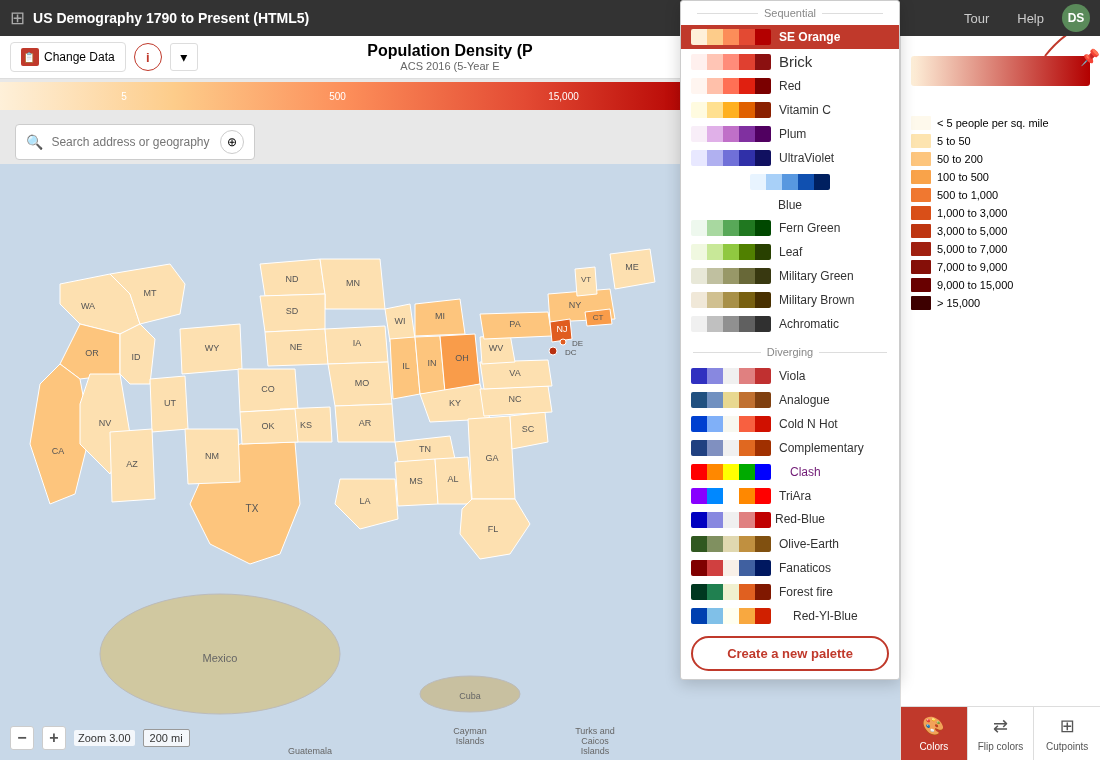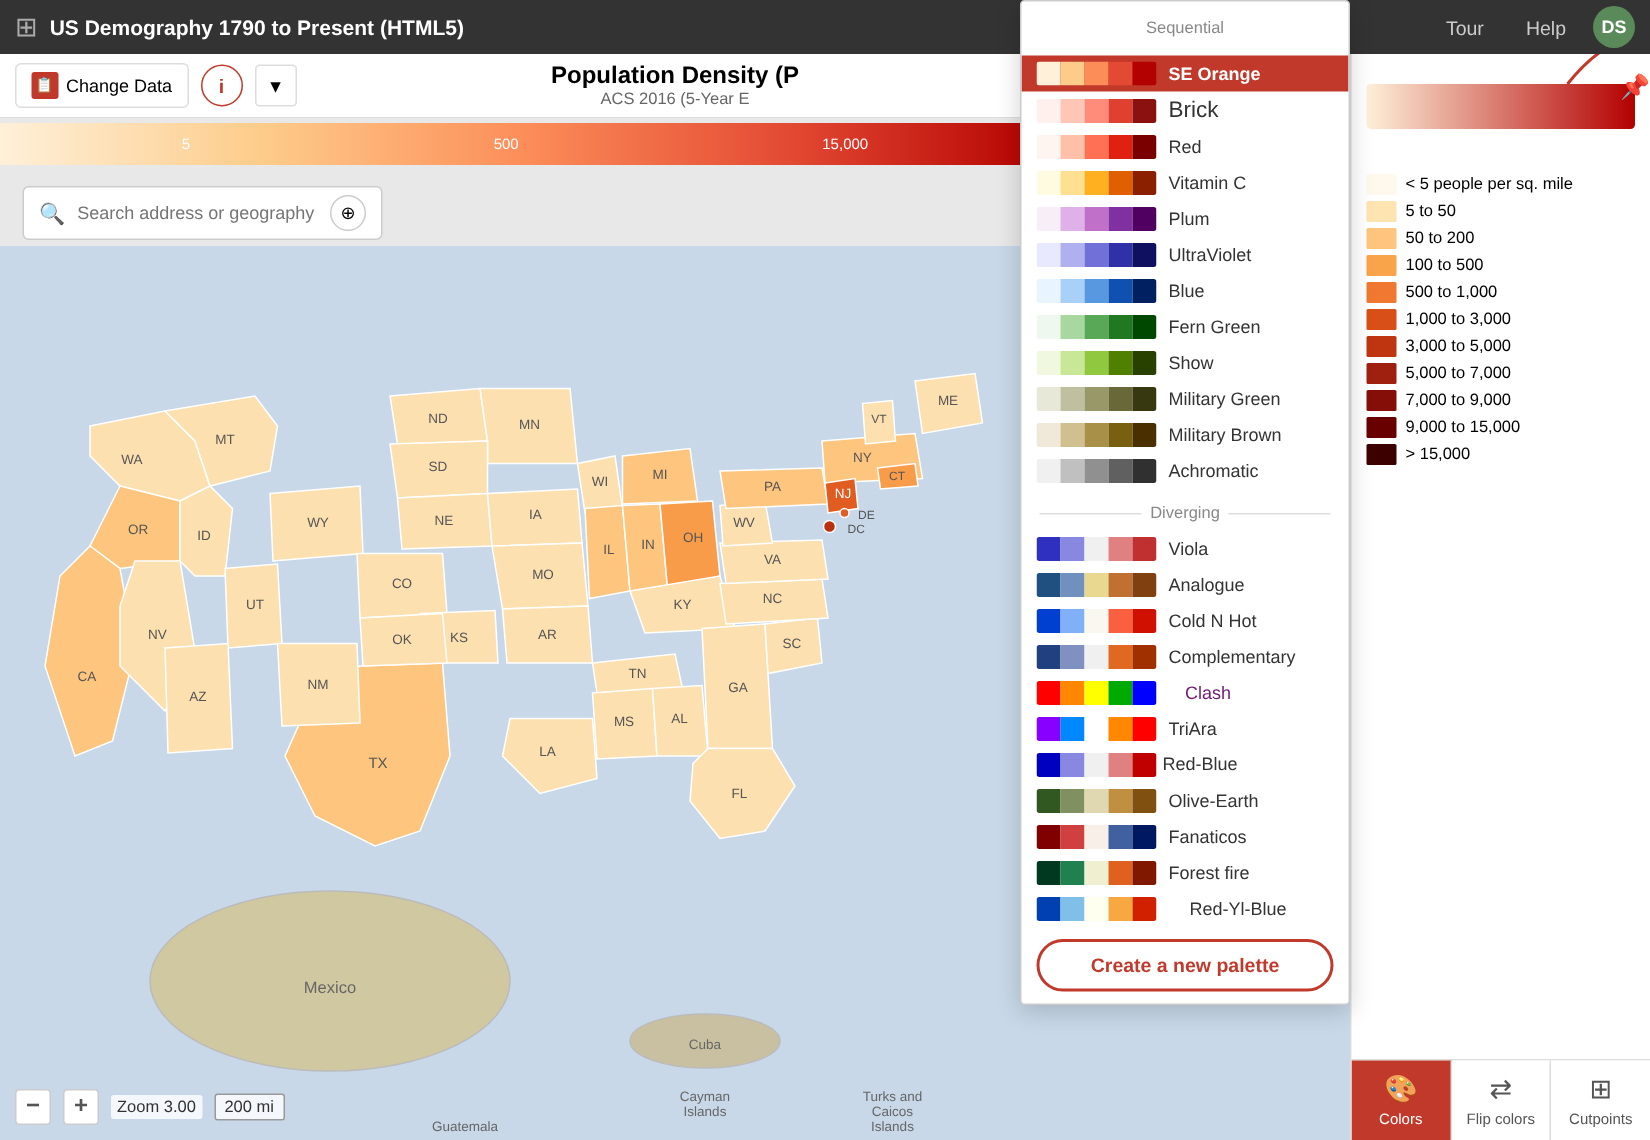--- a/index.html
+++ b/index.html
@@ -450,21 +450,21 @@
       </button>
       <button class="ctrl-btn" style="flex:1;display:flex;flex-direction:column;align-items:center;justify-content:center;padding:8px 4px;gap:4px;cursor:pointer;border:none;background:#fff;font-size:10px;color:#555;">
         <span style="font-size:18px;">⊞</span>
         <span>Cutpoints</span>
       </button>
     </div>
   </div>
 </div>
 
 <div id="dropdown-overlay">
-  <div style="padding:6px 16px;font-size:11px;color:#888;display:flex;align-items:center;gap:6px;flex-direction:column;">
+  <div style="padding:6px 16px;font-size:11px;color:#888;display:flex;align-items:center;gap:6px;">
     <span style="flex:1;height:1px;background:#ddd;display:inline-block;"></span>
     <span>Sequential</span>
     <span style="flex:1;height:1px;background:#ddd;display:inline-block;"></span>
   </div>
   <div id="sequential-items">
       <div style="display: flex; align-items: center; padding: 4px 10px; gap: 8px; cursor: pointer; background: rgb(192, 57, 43);">
         <div style="width: 80px; height: 16px; border-radius: 2px; display: flex; overflow: hidden; flex-shrink: 0;">
           <span style="flex: 1 1 0%; height: 100%; background: rgb(254, 240, 217);"></span>
           <span style="flex: 1 1 0%; height: 100%; background: rgb(253, 204, 138);"></span>
           <span style="flex: 1 1 0%; height: 100%; background: rgb(252, 141, 89);"></span>
@@ -516,21 +516,21 @@
       <div style="display: flex; align-items: center; padding: 4px 10px; gap: 8px; cursor: pointer;">
         <div style="width: 80px; height: 16px; border-radius: 2px; display: flex; overflow: hidden; flex-shrink: 0;">
           <span style="flex: 1 1 0%; height: 100%; background: rgb(232, 232, 255);"></span>
           <span style="flex: 1 1 0%; height: 100%; background: rgb(176, 176, 240);"></span>
           <span style="flex: 1 1 0%; height: 100%; background: rgb(112, 112, 216);"></span>
           <span style="flex: 1 1 0%; height: 100%; background: rgb(48, 48, 168);"></span>
           <span style="flex: 1 1 0%; height: 100%; background: rgb(16, 16, 96);"></span>
         </div>
         <span style="font-size: 12px; color: rgb(51, 51, 51);">UltraViolet</span>
       </div>
-      <div style="display: flex; align-items: center; padding: 4px 10px; gap: 8px; cursor: pointer;">
+      <div style="display: flex; align-items: center; padding: 4px 10px; gap: 8px; cursor: pointer; flex-direction: column;">
         <div style="width: 80px; height: 16px; border-radius: 2px; display: flex; overflow: hidden; flex-shrink: 0;">
           <span style="flex: 1 1 0%; height: 100%; background: rgb(232, 244, 255);"></span>
           <span style="flex: 1 1 0%; height: 100%; background: rgb(168, 208, 248);"></span>
           <span style="flex: 1 1 0%; height: 100%; background: rgb(88, 152, 224);"></span>
           <span style="flex: 1 1 0%; height: 100%; background: rgb(16, 80, 176);"></span>
           <span style="flex: 1 1 0%; height: 100%; background: rgb(0, 32, 96);"></span>
         </div>
         <span style="font-size: 12px; color: rgb(51, 51, 51);">Blue</span>
       </div>
       <div style="display: flex; align-items: center; padding: 4px 10px; gap: 8px; cursor: pointer;">
@@ -544,21 +544,21 @@
         <span style="font-size: 12px; color: rgb(51, 51, 51);">Fern Green</span>
       </div>
       <div style="display: flex; align-items: center; padding: 4px 10px; gap: 8px; cursor: pointer;">
         <div style="width: 80px; height: 16px; border-radius: 2px; display: flex; overflow: hidden; flex-shrink: 0;">
           <span style="flex: 1 1 0%; height: 100%; background: rgb(240, 248, 224);"></span>
           <span style="flex: 1 1 0%; height: 100%; background: rgb(200, 232, 152);"></span>
           <span style="flex: 1 1 0%; height: 100%; background: rgb(144, 200, 64);"></span>
           <span style="flex: 1 1 0%; height: 100%; background: rgb(80, 128, 0);"></span>
           <span style="flex: 1 1 0%; height: 100%; background: rgb(40, 64, 0);"></span>
         </div>
-        <span style="font-size: 12px; color: rgb(51, 51, 51);">Show</span>
+        <span style="font-size: 12px; color: rgb(51, 51, 51);">Leaf</span>
       </div>
       <div style="display: flex; align-items: center; padding: 4px 10px; gap: 8px; cursor: pointer;">
         <div style="width: 80px; height: 16px; border-radius: 2px; display: flex; overflow: hidden; flex-shrink: 0;">
           <span style="flex: 1 1 0%; height: 100%; background: rgb(232, 232, 216);"></span>
           <span style="flex: 1 1 0%; height: 100%; background: rgb(192, 192, 160);"></span>
           <span style="flex: 1 1 0%; height: 100%; background: rgb(152, 152, 104);"></span>
           <span style="flex: 1 1 0%; height: 100%; background: rgb(104, 104, 56);"></span>
           <span style="flex: 1 1 0%; height: 100%; background: rgb(56, 56, 16);"></span>
         </div>
         <span style="font-size: 12px; color: rgb(51, 51, 51);">Military Green</span>

